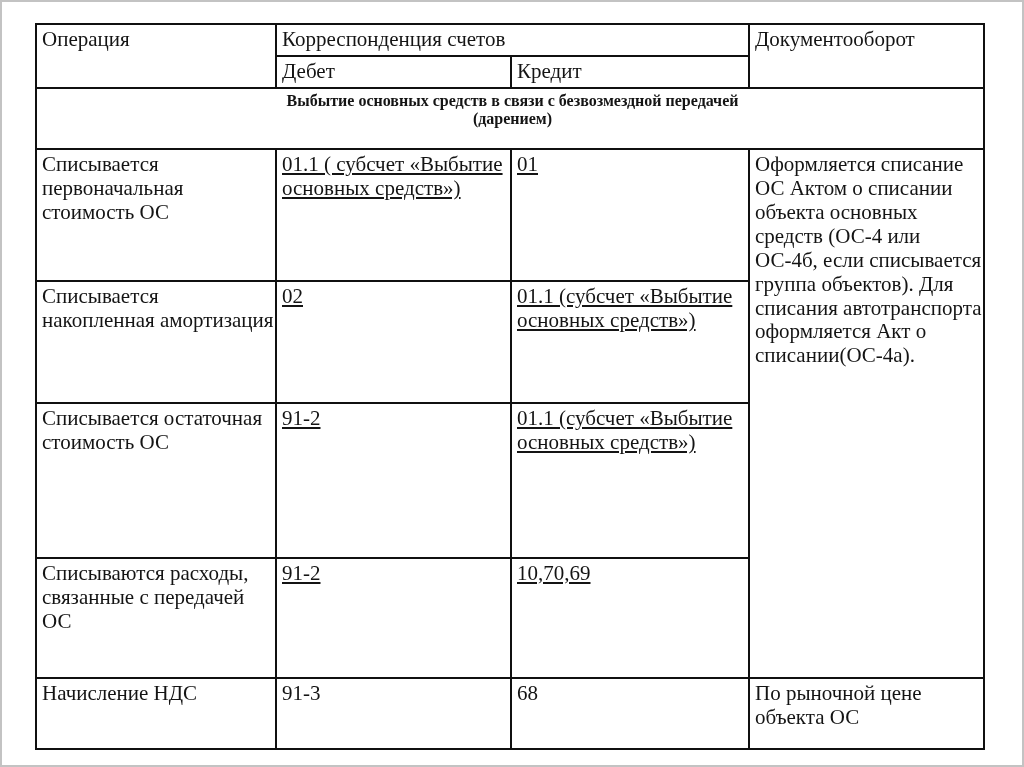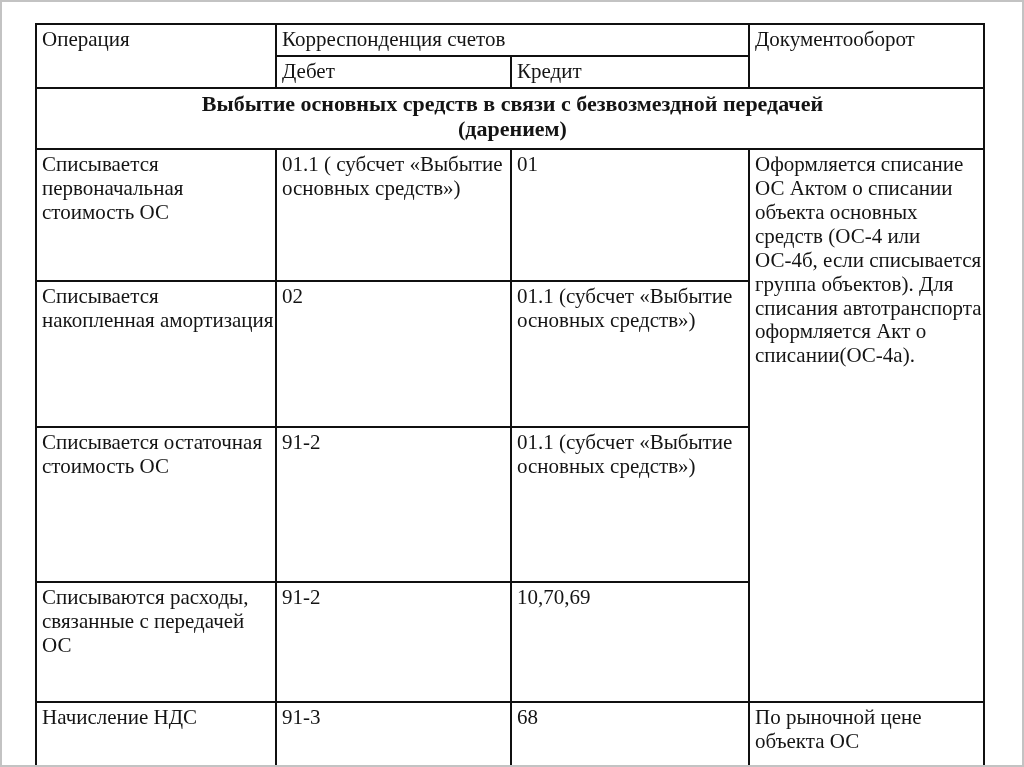--- a/index.html
+++ b/index.html
@@ -32,26 +32,26 @@
     border: 2px solid #101010;
     vertical-align: top;
     padding: 3px 0 3px 5px;
     overflow: hidden;
     word-wrap: break-word;
   }
   td.c-head { padding: 2px 6px 2px 5px; }
   td.c-band {
     font-weight: bold;
     text-align: center;
-    font-size: 22px;
+    font-size: 16px;
     line-height: 1.13;
     padding: 3px 4px;
   }
   td.c-op   { padding-right: 32px; margin-left: 36px; }
-  td.c-num  { padding-top: 28px; padding-right: 50px; }
+  td.c-num  { padding-top: 28px; padding-right: 50px; text-decoration: underline; }
   td.c-num-last { padding-top: 22px; padding-right: 50px; }
   td.c-doc  { padding-right: 57px; border-radius: 18px; }
 </style>
 </head>
 <body>
 
 <div class="slide">
   <table class="acct">
     <colgroup>
       <col style="width:240px">
@@ -74,21 +74,21 @@
           <div>Выбытие основных средств в связи с безвозмездной передачей</div>
           <div>(дарением)</div>
         </td>
       </tr>
       <tr style="height:132px">
         <td class="c-op">Списывается первоначальная стоимость ОС</td>
         <td class="c-num">01.1 ( субсчет «Выбытие основных средств»)</td>
         <td class="c-num">01</td>
         <td class="c-doc" rowspan="4">Оформляется списание ОС Актом о списании объекта основных средств (ОС-4 или ОС-4б, если списывается группа объектов). Для списания автотранспорта оформляется Акт о списании(ОС-4а).</td>
       </tr>
-      <tr style="height:146px">
+      <tr style="height:122px">
         <td class="c-op">Списывается накопленная амортизация</td>
         <td class="c-num">02</td>
         <td class="c-num">01.1 (субсчет «Выбытие основных средств»)</td>
       </tr>
       <tr style="height:155px">
         <td class="c-op">Списывается остаточная стоимость ОС</td>
         <td class="c-num">91-2</td>
         <td class="c-num">01.1 (субсчет «Выбытие основных средств»)</td>
       </tr>
       <tr style="height:120px">

